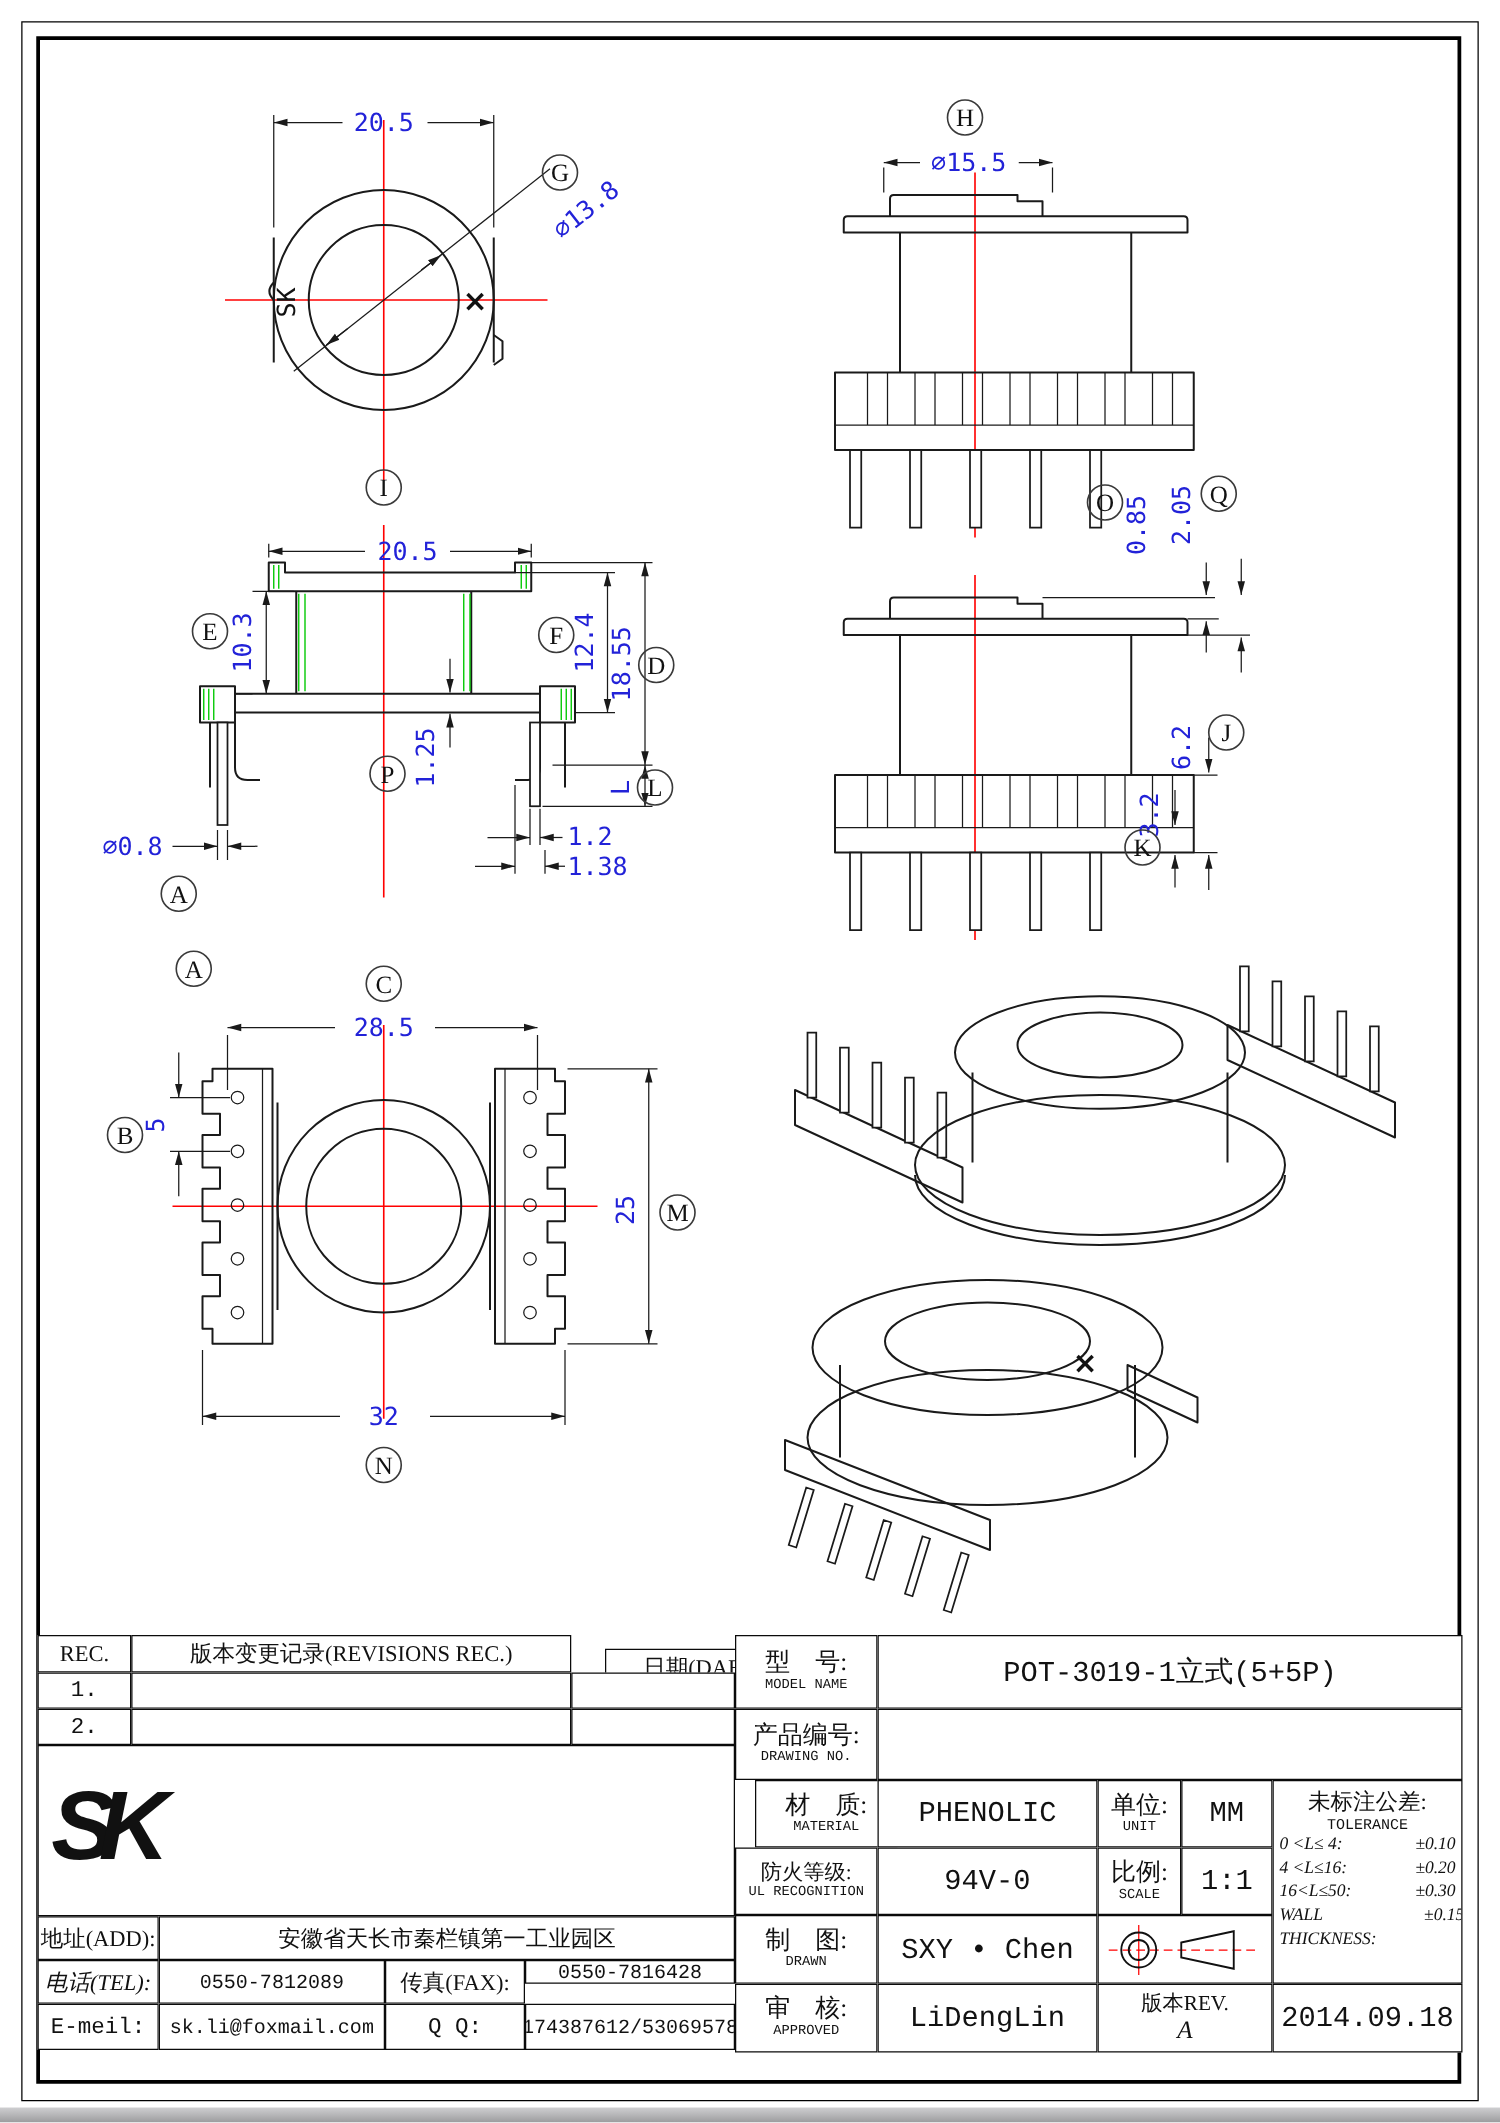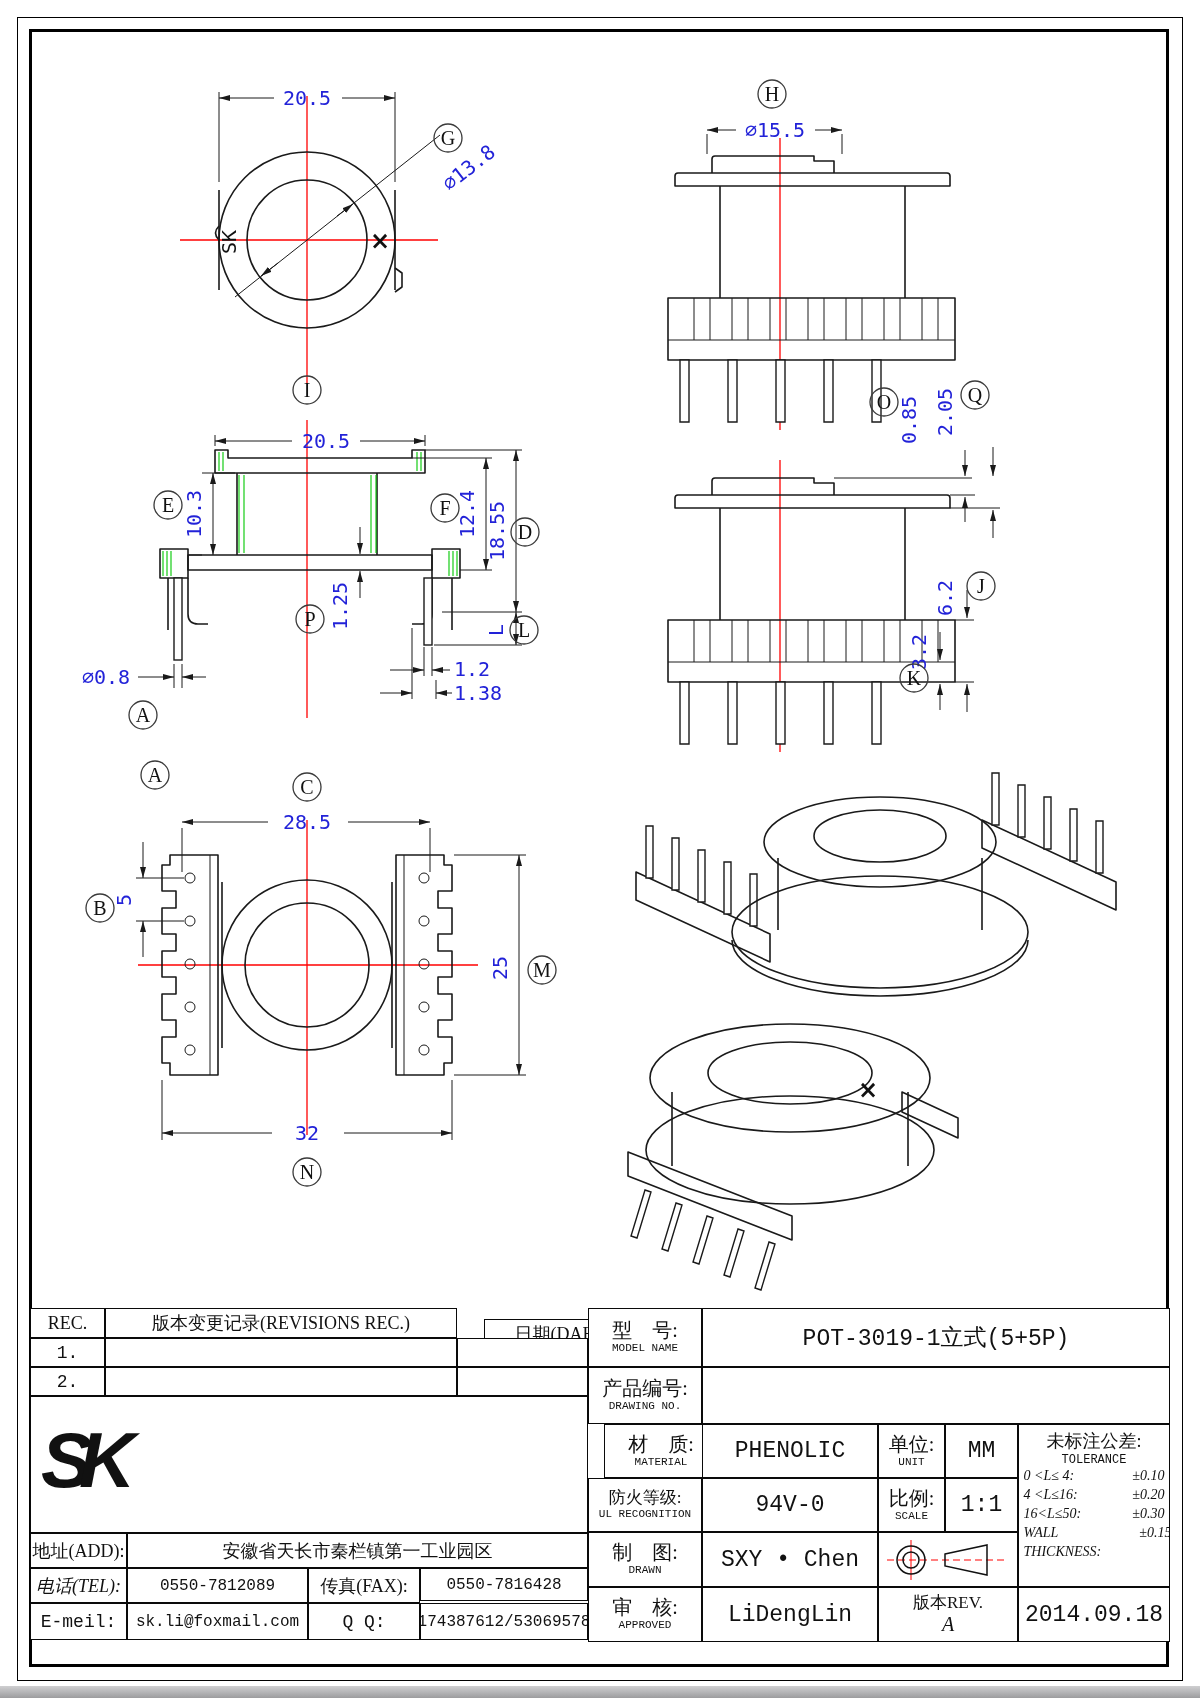--- a/index.html
+++ b/index.html
@@ -360,21 +360,21 @@
     </div>
   <div class="cell serif18" style="left:30px;top:1568px;width:97px;height:35px;font-style:italic;">
       <span>电话(TEL):</span>
     </div>
   <div class="cell val-sm" style="left:127px;top:1568px;width:181px;height:35px;">
       <span>0550-7812089</span>
     </div>
   <div class="cell serif18" style="left:308px;top:1568px;width:112px;height:35px;">
       <span>传真(FAX):</span>
     </div>
-  <div class="cell val-sm" style="left:420px;top:1568px;width:168px;height:33px;">
+  <div class="cell val-sm" style="left:420px;top:1568px;width:168px;height:19px;">
       <span>0550-7816428</span>
     </div>
   <div class="cell mono18" style="left:30px;top:1603px;width:97px;height:37px;">
       <span>E-meil:</span>
     </div>
   <div class="cell val-sm" style="left:127px;top:1603px;width:181px;height:37px;">
       <span>sk.li@foxmail.com</span>
     </div>
   <div class="cell mono18" style="left:308px;top:1603px;width:112px;height:37px;">
       <span>Q Q:</span>

